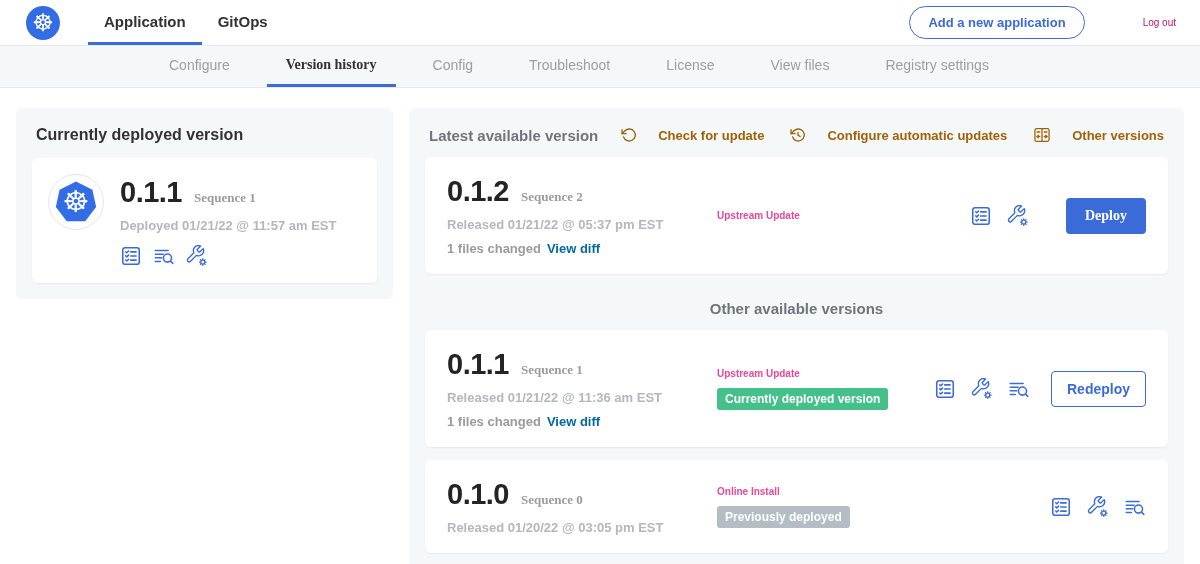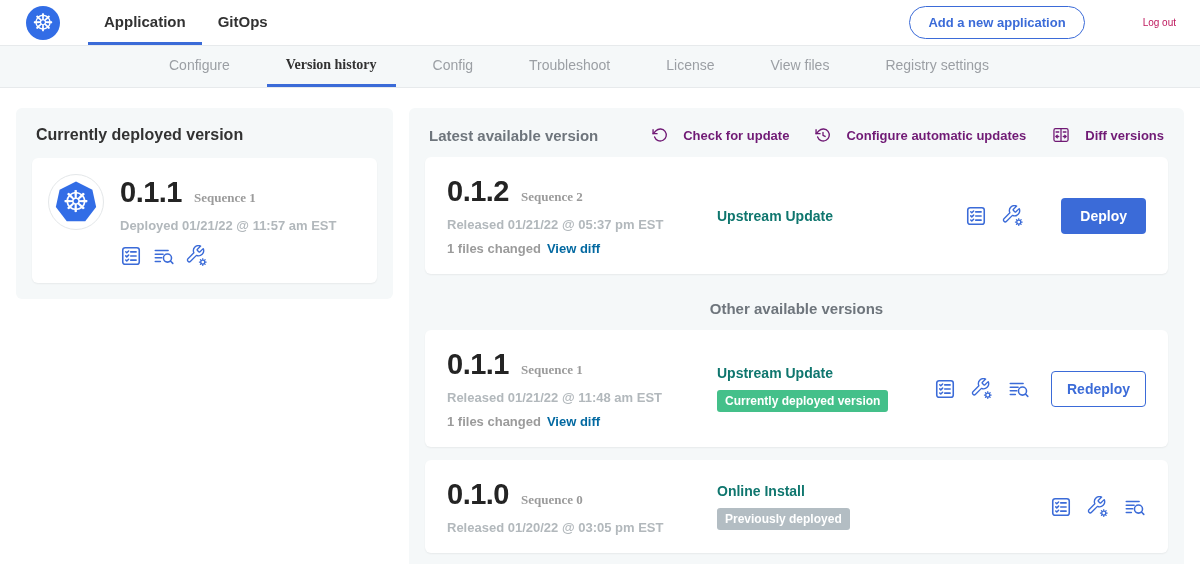--- a/index.html
+++ b/index.html
@@ -48,41 +48,41 @@
   .v-date { font-size:13px; font-weight:600; color:#b2b8bc; margin-top:9px; }
   .icon-row { display:flex; gap:11px; margin-top:12px; color:#3b6bd8; }
   .icon-row svg { width:22px; height:22px; cursor:pointer; }
 
   
   .versions-panel { flex:1; background:#f5f8f9; border-radius:6px; padding:18px 16px 16px; }
   .panel-head { display:flex; align-items:center; justify-content:space-between; padding:0 4px; }
   .panel-title { font-size:15px; font-weight:600; color:#6e7artifact }
   .panel-title, .other-title { font-size:15px; font-weight:600; color:#6e757c; }
   .panel-actions { display:flex; align-items:center; gap:26px; }
-  .action-link { display:flex; align-items:center; gap:15px; color:#701a75; font-size:13px;
+  .action-link { display:flex; align-items:center; gap:21px; color:#a16207; font-size:13px;
     font-weight:700; cursor:pointer; }
   .action-link svg { width:16px; height:16px; }
   .action-link .diff-svg { width:18px; height:18px; }
 
   .version-row { background:#fff; border-radius:6px; box-shadow:0 1px 2px rgba(0,0,0,.06);
     margin-top:13px; padding:18px 22px; display:flex; align-items:stretch; }
   .vr-info { width:252px; flex:none; }
   .vr-files { font-size:13px; color:#9b9b9b; font-weight:600; margin-top:9px; }
   .view-diff { color:#0369a1; font-weight:700; margin-left:6px; cursor:pointer; text-decoration:none; }
   .vr-source { flex:1; display:flex; flex-direction:column; justify-content:center; gap:9px;
     padding-left:18px; }
-  .source-label { font-size:14px; font-weight:700; color:#0f766e; }
+  .source-label { font-size:10px; font-weight:700; color:#ec4899; }
   .badge { display:inline-block; align-self:flex-start; font-size:12px; font-weight:700;
     color:#fff; padding:4px 8px; border-radius:3px; }
   .badge-green { background:#44c08a; }
   .badge-gray { background:#b3bdc3; }
   .vr-actions { display:flex; align-items:center; gap:15px; color:#3b6bd8; margin-left:8px; }
   .vr-actions svg { width:22px; height:22px; cursor:pointer; }
   .btn-deploy { background:#3b6bd8; color:#fff; border:none; font-weight:700; font-size:14px;
-    padding:10px 19px; border-radius:4px; cursor:pointer; margin-left:22px; font-family:Liberation Sans, sans-serif; }
+    padding:10px 19px; border-radius:4px; cursor:pointer; margin-left:22px; font-family:Liberation Serif, serif; }
   .btn-redeploy { background:#fff; color:#3b6bd8; border:1px solid #3b6bd8; font-weight:700;
     font-size:14px; padding:9px 15px; border-radius:4px; cursor:pointer; margin-left:6px;
     font-family:inherit; }
   .other-title { margin:26px 4px 2px;text-align:center; }
 </style>
 </head>
 <body>
 
 <svg width="0" height="0" style="position:absolute">
   <defs>
@@ -209,21 +209,21 @@
         <div class="action-link">
           <svg viewBox="0 0 24 24">
               <use href="#ic-autoupdate"></use>
             </svg>
           <span>Configure automatic updates</span>
         </div>
         <div class="action-link">
           <svg class="diff-svg" viewBox="0 0 24 24">
               <use href="#ic-diff"></use>
             </svg>
-          <span>Diff versions</span>
+          <span>Other versions</span>
         </div>
       </div>
     </div>
 
     <div class="version-row">
       <div class="vr-info">
         <div class="v-top">
           <span class="v-num">0.1.2</span>
           <span class="v-seq">Sequence 2</span>
         </div>
@@ -247,21 +247,21 @@
     </div>
 
     <div class="other-title">Other available versions</div>
 
     <div class="version-row">
       <div class="vr-info">
         <div class="v-top">
           <span class="v-num">0.1.1</span>
           <span class="v-seq">Sequence 1</span>
         </div>
-        <div class="v-date">Released 01/21/22 @ 11:48 am EST</div>
+        <div class="v-date">Released 01/21/22 @ 11:36 am EST</div>
         <div class="vr-files">
           <span>1 files changed</span><a class="view-diff">View diff</a>
         </div>
       </div>
       <div class="vr-source">
         <div class="source-label">Upstream Update</div>
         <span class="badge badge-green">Currently deployed version</span>
       </div>
       <div class="vr-actions">
         <svg viewBox="0 0 24 24">

